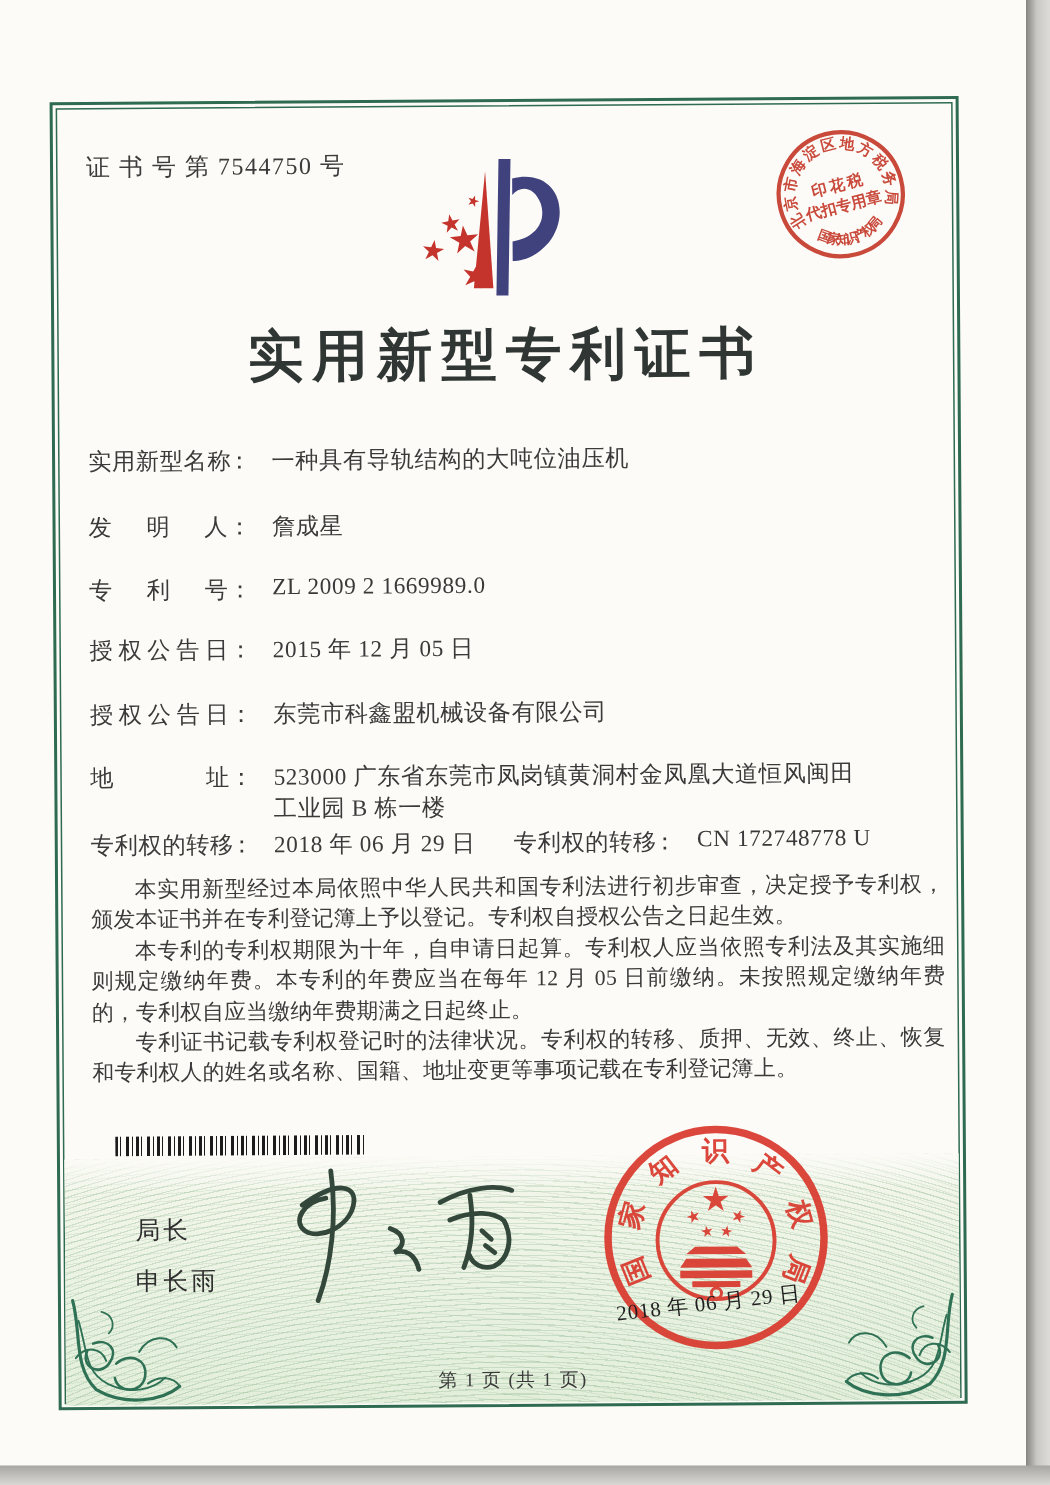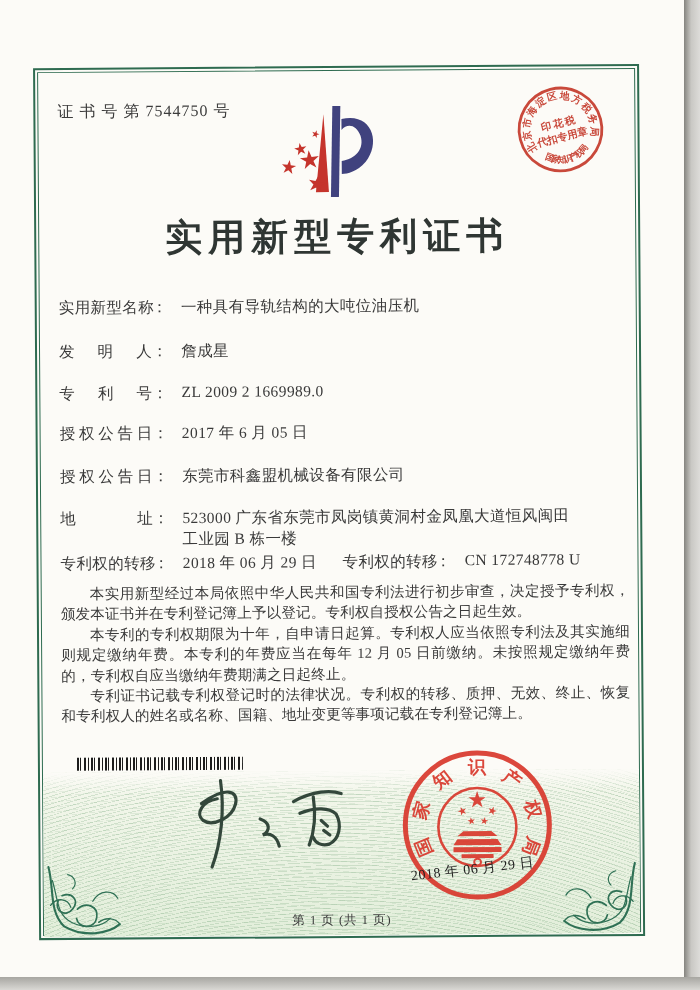--- a/index.html
+++ b/index.html
@@ -140,21 +140,21 @@
   <div class="frow" style="top:340px">
     <span class="flabel">发明人</span><span class="fcolon">：</span>
     <span class="fvalue">詹成星</span>
   </div>
   <div class="frow" style="top:382px">
     <span class="flabel">专利号</span><span class="fcolon">：</span>
     <span class="fvalue">ZL 2009 2 1669989.0</span>
   </div>
   <div class="frow" style="top:422px">
     <span class="flabel">授权公告日</span><span class="fcolon">：</span>
-    <span class="fvalue">2017 年 6 月 05 日</span>
+    <span class="fvalue">2015 年 12 月 05 日</span>
   </div>
   <div class="frow" style="top:465px">
     <span class="flabel">授权公告日</span><span class="fcolon">：</span>
     <span class="fvalue">东莞市科鑫盟机械设备有限公司</span>
   </div>
   <div class="frow addr" style="top:507px">
     <span class="flabel">地址</span><span class="fcolon">：</span>
     <span class="fvalue"><span>523000 广东省东莞市凤岗镇黄洞村金凤凰大道恒风闽田</span><br>
       <span>工业园 B 栋一楼</span></span>
   </div>
@@ -168,20 +168,24 @@
   </div>
 
   <div class="paras">
     <p>本实用新型经过本局依照中华人民共和国专利法进行初步审查，决定授予专利权，颁发本证书并在专利登记簿上予以登记。专利权自授权公告之日起生效。</p>
     <p>本专利的专利权期限为十年，自申请日起算。专利权人应当依照专利法及其实施细则规定缴纳年费。本专利的年费应当在每年 12 月 05 日前缴纳。未按照规定缴纳年费的，专利权自应当缴纳年费期满之日起终止。</p>
     <p>专利证书记载专利权登记时的法律状况。专利权的转移、质押、无效、终止、恢复和专利权人的姓名或名称、国籍、地址变更等事项记载在专利登记簿上。</p>
   </div>
 
   <div class="barcode"></div>
 
+  <div class="director">
+    <div>局长</div>
+    <div>申长雨</div>
+  </div>
 
   <svg class="signature" viewBox="0 0 200 110">
     <g fill="none" stroke="#33473b" stroke-width="3.2" stroke-linecap="round">
       <path d="M30,32 C54,16 68,20 64,34 C60,48 40,56 31,49 C23,42 31,30 46,28"></path>
       <path d="M50,10 C53,40 48,72 38,96"></path>
       <path d="M88,50 C98,54 98,62 90,66 C98,64 104,68 106,78"></path>
       <path d="M122,34 C142,24 160,24 170,28"></path>
       <path d="M142,30 C144,48 142,64 136,78"></path>
       <path d="M128,46 C144,40 158,42 164,48 C170,60 166,74 156,78 C148,80 142,76 140,70"></path>
       <path d="M149,54 l6,6"></path>

